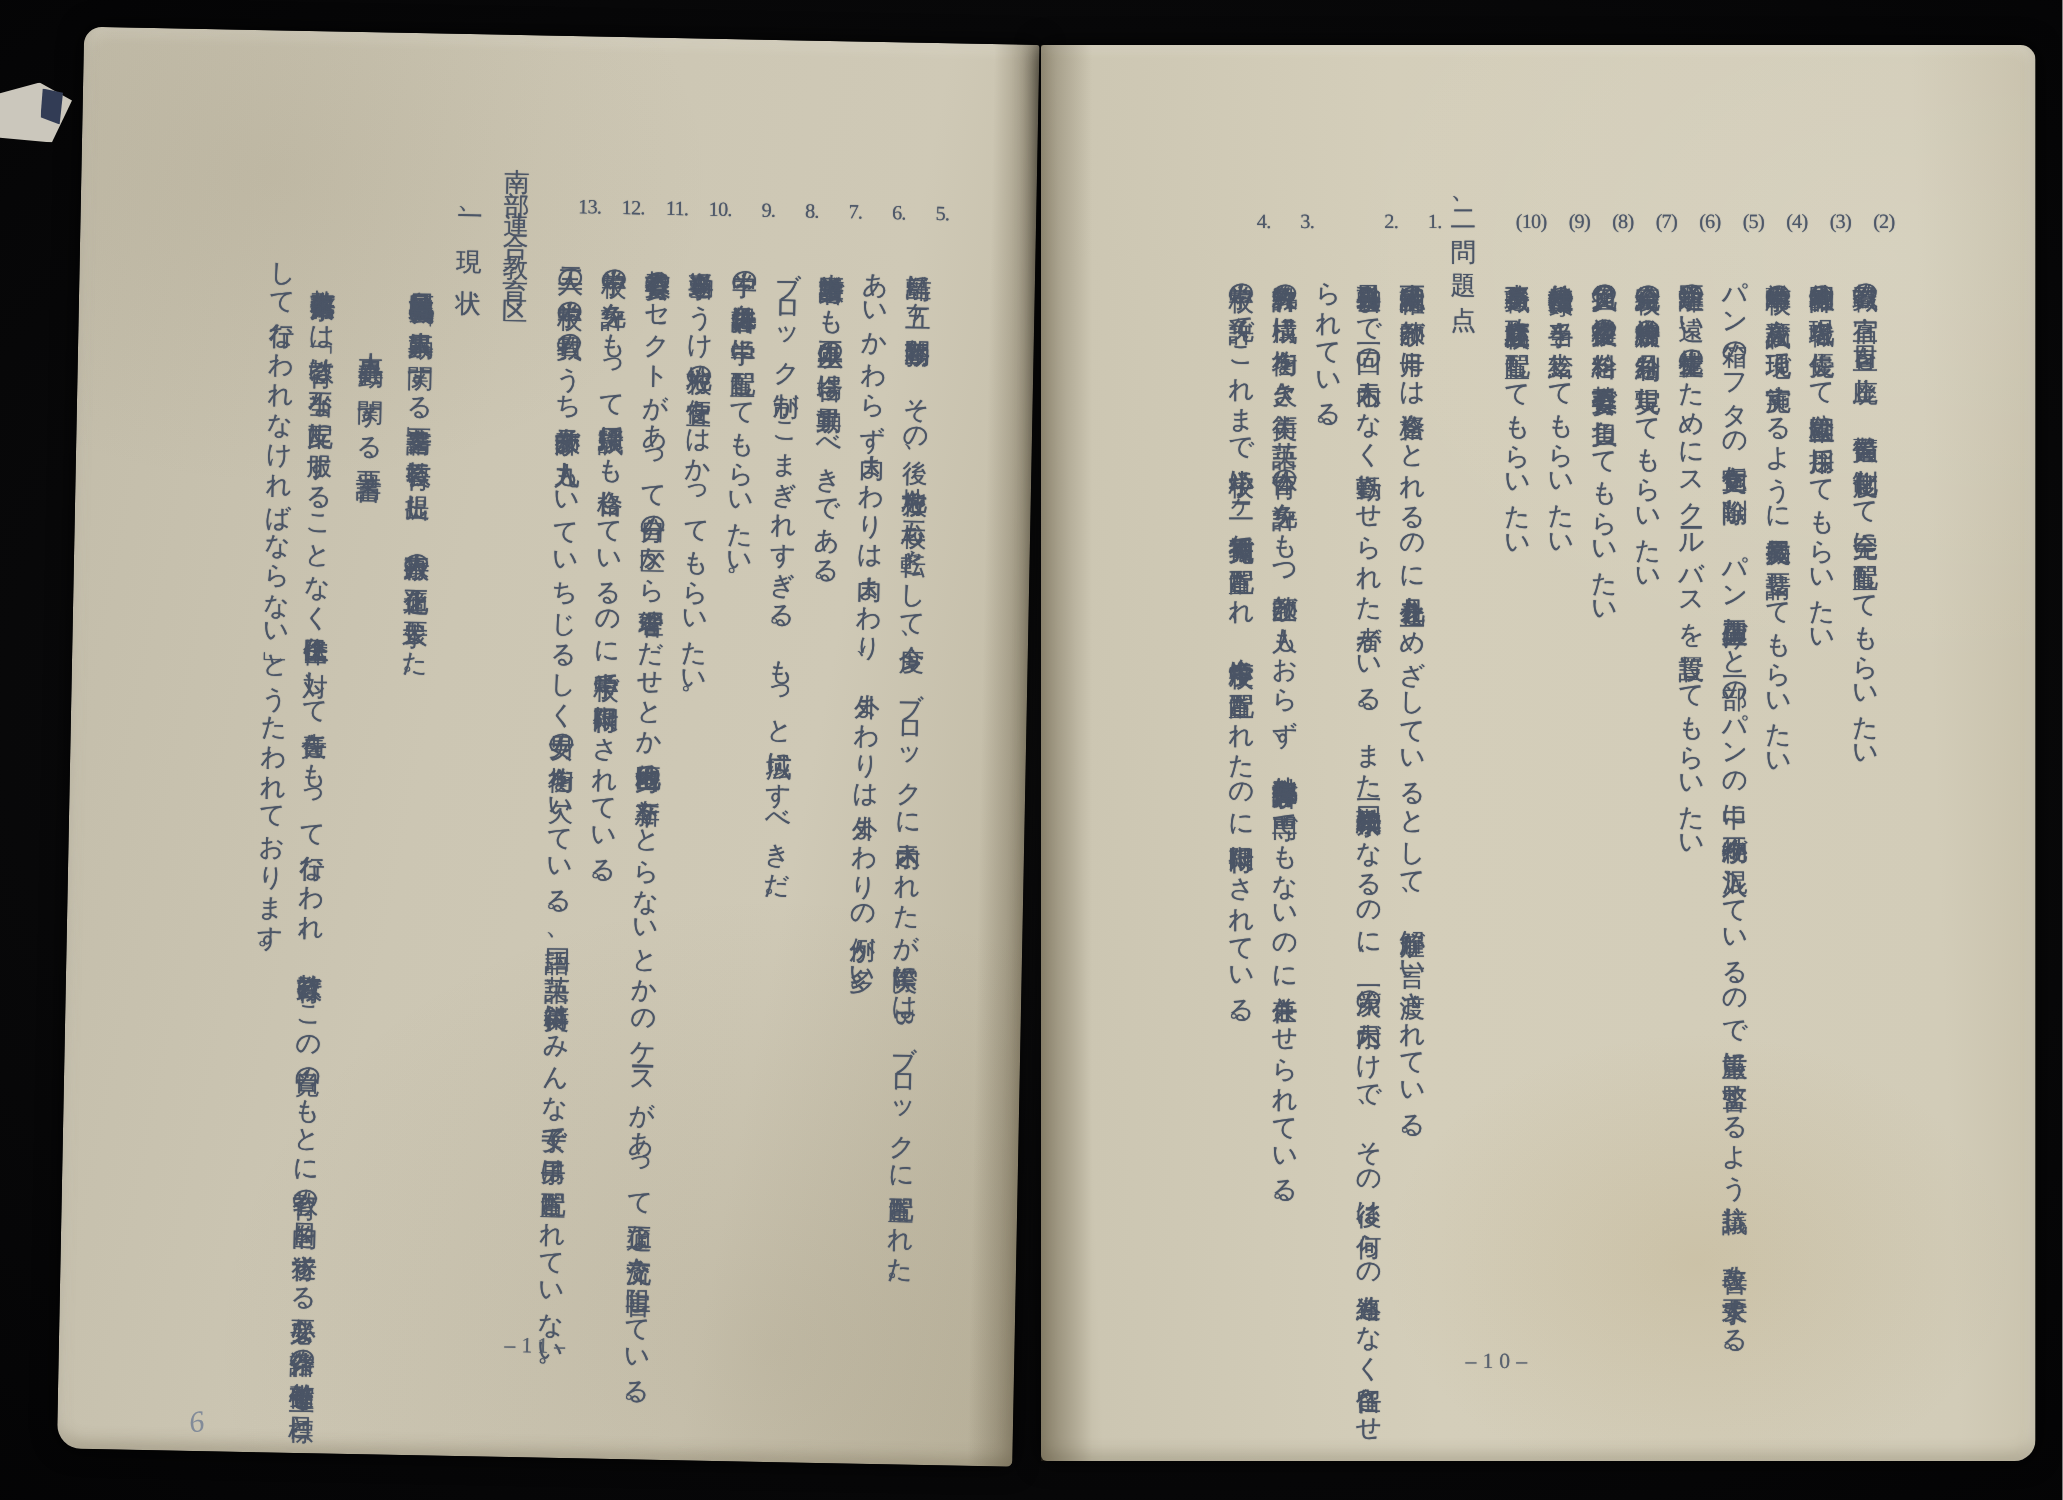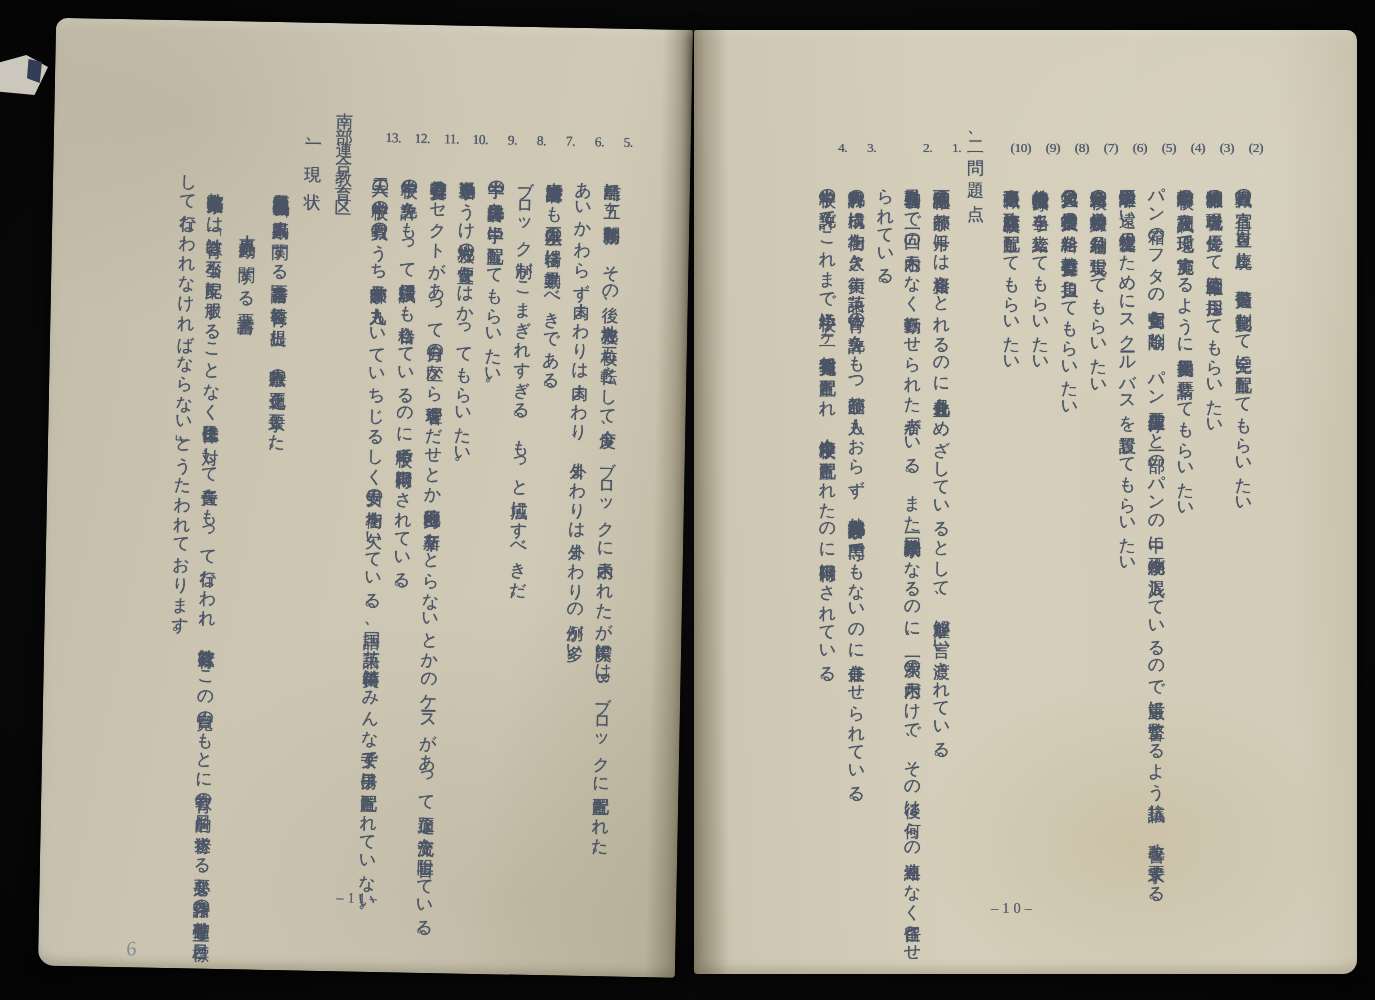--- a/index.html
+++ b/index.html
@@ -81,21 +81,21 @@
 
   .para { text-indent: 1em; margin-block: 2px 2px; }
 
   .pagenum {
     position: absolute;
     writing-mode: horizontal-tb;
     font-size: 14.5px; letter-spacing: 4px;
     color: #59626f;
     text-shadow: 0 0 .6px rgba(80,90,105,.8);
   }
-  .page-right .pagenum { left: 297px; top: 870px; }
+  .page-right .pagenum { left: 283px; top: 870px; }
   .page-left  .pagenum { left: 297px; top: 866px; }
 
   .pencil {
     position: absolute; left: 88px; top: 918px;
     writing-mode: horizontal-tb;
     font-size: 20px; font-style: italic;
     color: #828b99;
     transform: rotate(-10deg);
     text-shadow: none;
   }

